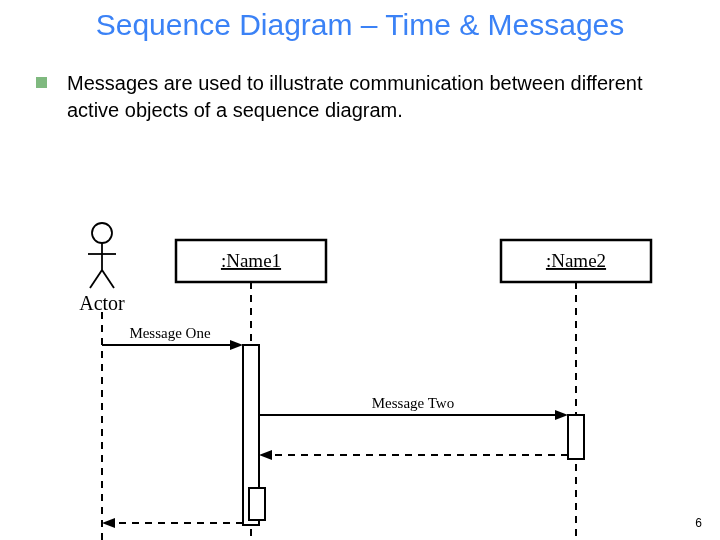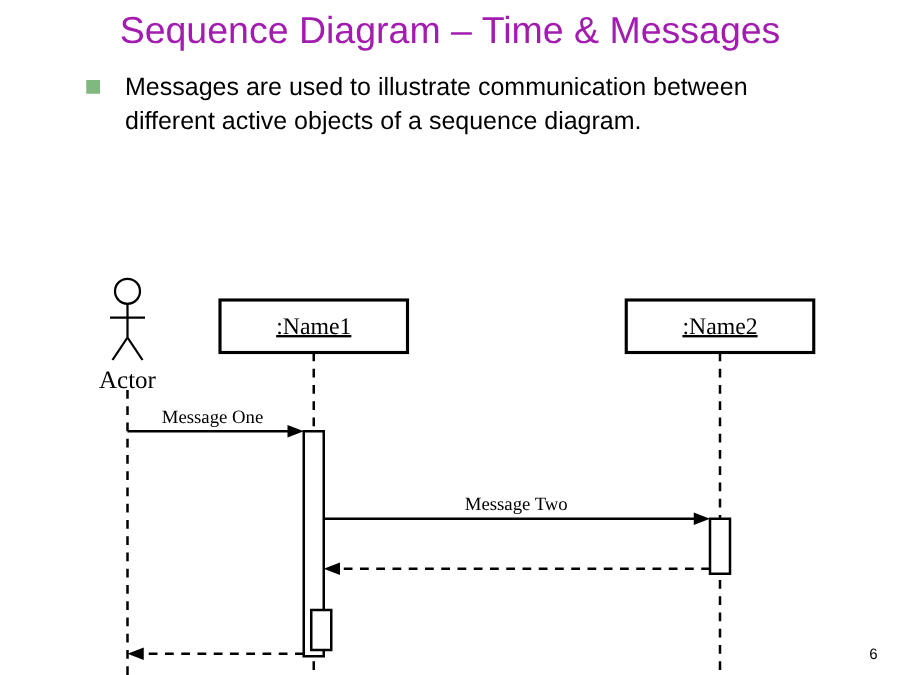--- a/index.html
+++ b/index.html
@@ -8,29 +8,29 @@
     height: 540px;
     background: #fff;
     font-family: Verdana, Geneva, sans-serif;
     position: relative;
     overflow: hidden;
   }
   .title {
     text-align: center;
     font-size: 30px;
     font-weight: normal;
-    color: #a21caf;
+    color: #3b82f6;
     padding-top: 8px;
     font-family: Verdana, sans-serif;
   }
   .bullet-row {
     display: flex;
     align-items: flex-start;
-    margin-top: 15px;
-    padding: 0 69px;
+    margin-top: 28px;
+    padding: 0 36px;
   }
   .bullet-sq {
     width: 11px;
     height: 11px;
     background: #7fb97f;
     margin-top: 7px;
     margin-right: 20px;
     flex-shrink: 0;
   }
   .bullet-text {

